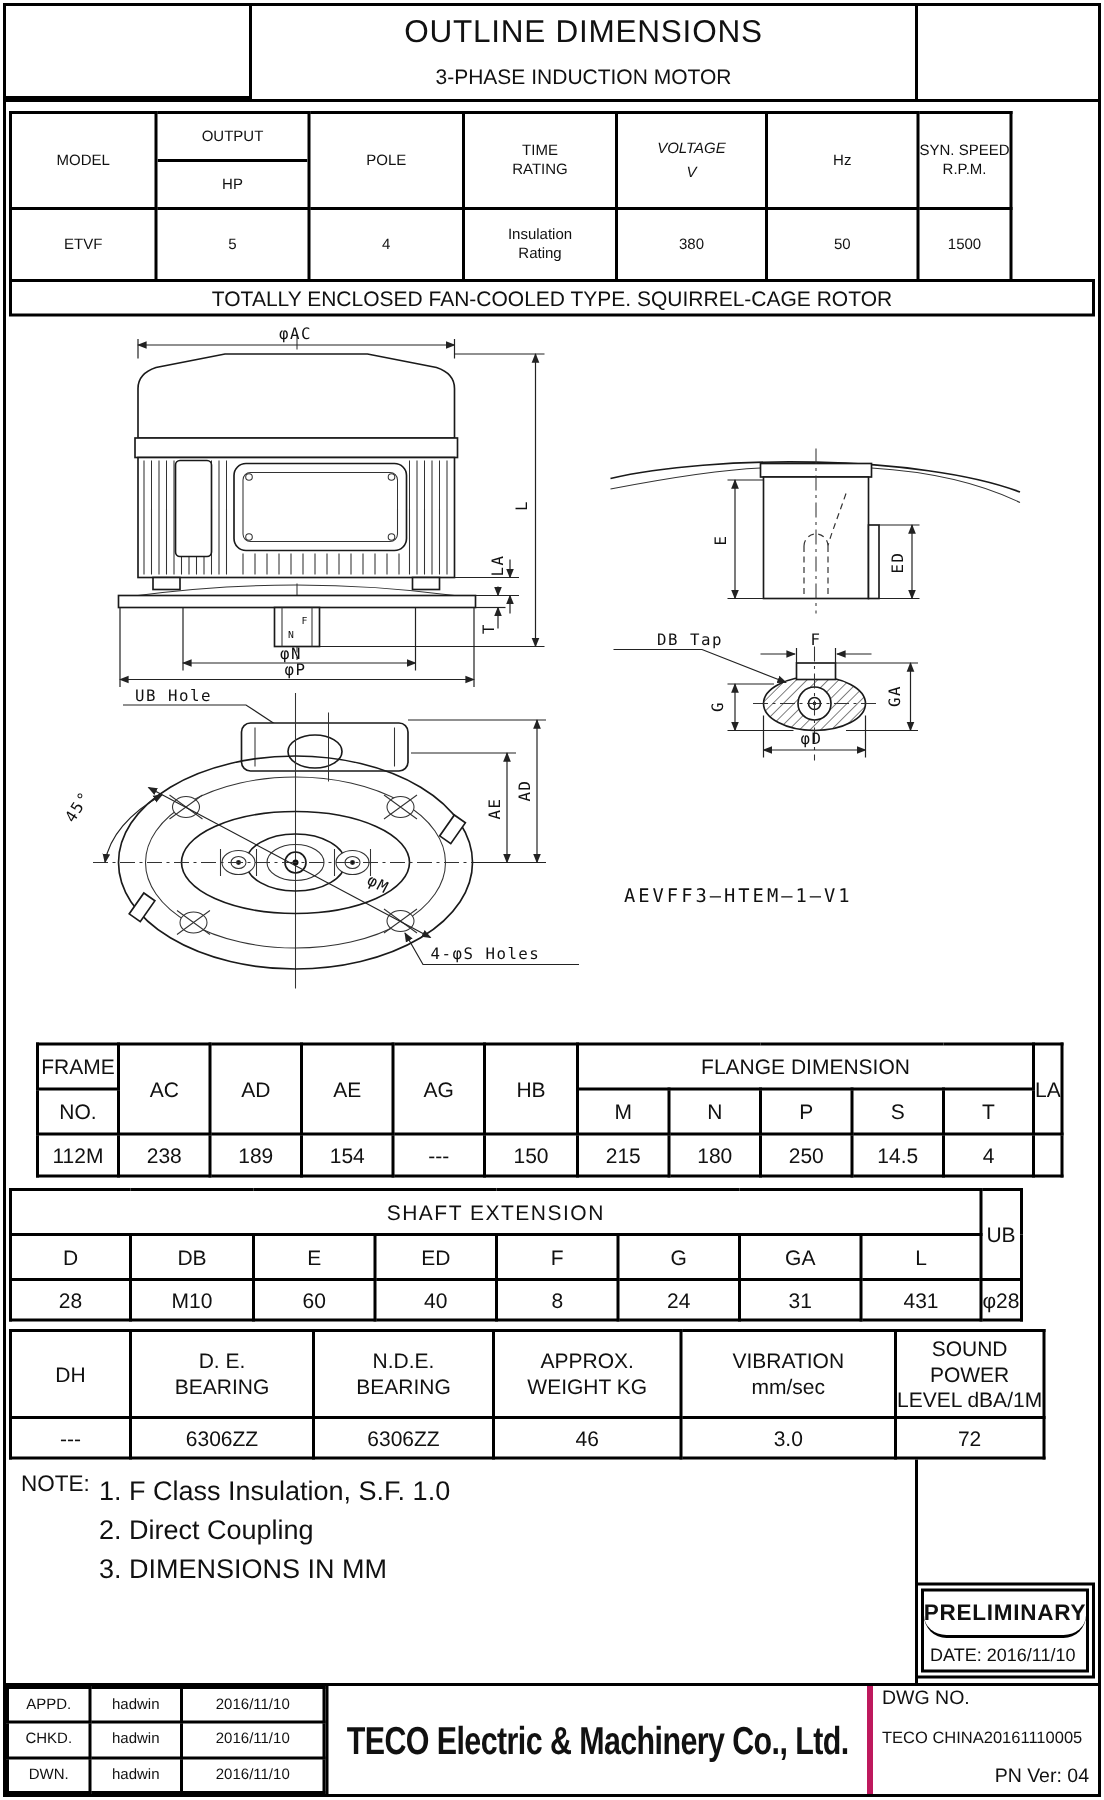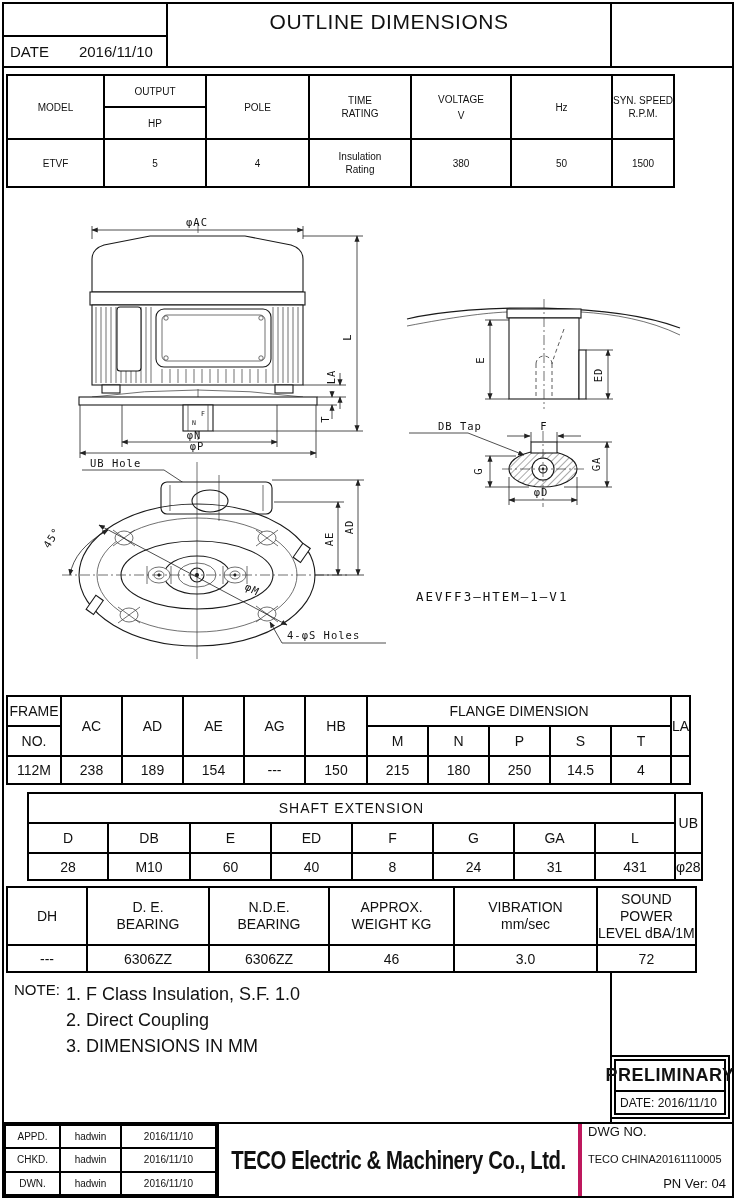--- a/index.html
+++ b/index.html
@@ -25,50 +25,50 @@
      font-size:14px;padding:0;overflow:hidden;}
 
   .spec{position:absolute;left:2px;right:2px;top:70px;width:auto;}
   .spec td{font-size:10px;}
   .spec .hrow td{height:62px;}
   .spec .vrow td{height:46px;}
   .split{display:flex;flex-direction:column;height:62px;}
   .split>div{flex:1;display:flex;align-items:center;justify-content:center;}
   .split>div+div{border-top:2px solid #000;}
   .twoLine{display:flex;flex-direction:column;justify-content:center;height:62px;gap:2px;}
-  .spread{display:flex;flex-direction:column;justify-content:space-between;height:43px;padding:8px 0;box-sizing:border-box;}
+  .spread{display:flex;flex-direction:column;justify-content:space-between;height:43px;padding:8px 0;box-sizing:border-box;font-style:italic;}
 
   .banner{position:absolute;left:2px;right:2px;top:182px;height:21px;border:2px solid #000;
           display:flex;align-items:center;justify-content:center;font-size:14px;}
 
   .drawing{position:absolute;left:0;top:205px;width:732px;height:486px;}
 
-  .frameT{position:absolute;left:2px;right:2px;top:691px;padding-left:14px;}
+  .frameT{position:absolute;left:20px;right:2px;top:691px;padding-left:14px;}
   .frameT .r1 td{height:28px;}
   .frameT .r2 td{height:28px;}
   .frameT .r3 td{height:26px;}
 
-  .shaftT{position:absolute;left:2px;right:16px;top:788px;margin-left:21px;}
+  .shaftT{position:absolute;left:2px;right:16px;top:788px;}
   .shaftT .r1 td{height:28px;}
   .shaftT .r2 td{height:28px;}
   .shaftT .r3 td{height:25px;}
 
   .bearT{position:absolute;left:2px;right:2px;top:882px;}
   .bearT .r1 td{height:56px;}
   .bearT .r2 td{height:25px;}
   .bearT .hl{display:block;line-height:17px;}
 
   .note{position:absolute;left:0;top:969px;width:606px;height:149px;border-right:2px solid #000;}
   .note-label{position:absolute;left:10px;top:8px;font-size:15px;}
   .note-items{position:absolute;left:62px;top:8px;font-size:18px;line-height:26px;}
 
   .prelim{position:absolute;left:606px;right:2px;top:1051px;height:56px;border:2px solid #000;padding:2px;}
   .prelim-in{border:2px solid #000;height:100%;box-sizing:border-box;display:flex;flex-direction:column;}
   .prelim-title{flex:1;border-bottom:2px solid #000;display:flex;align-items:center;justify-content:center;
-                font-weight:bold;font-size:18px;letter-spacing:.5px;}
+                font-weight:bold;font-size:15px;letter-spacing:.5px;border-radius:15px;}
   .prelim-date{height:21px;display:flex;align-items:center;padding-left:4px;font-size:12px;}
 
   .tblock{position:absolute;left:0;right:0;top:1118px;bottom:0;border-top:2px solid #000;display:flex;}
   .appr{width:213px;height:100%;}
   .appr table{width:100%;height:100%;}
   .appr td{font-size:10px;}
   .company{flex:1;border-left:2px solid #000;border-right:4px solid #be185d;
            display:flex;align-items:center;justify-content:center;overflow:hidden;}
   .company span{font-weight:bold;font-size:26px;white-space:nowrap;transform:scaleX(.78);letter-spacing:-.5px;}
   .dwg{width:150px;position:relative;font-size:13px;}
@@ -89,27 +89,24 @@
 </style>
 </head>
 <body>
 
 <div class="page">
  <div class="sheet">
 
   <div class="hdr">
     <div class="hdr-left">
       <div class="hdr-left-top"></div>
-      <div class="hdr-left-bot">
-        <span class="lbl">DATE</span>
-        <span class="val">2016/11/10</span>
-      </div>
     </div>
     <div class="hdr-center">
       <div class="hdr-title">OUTLINE DIMENSIONS</div>
+      <div class="hdr-sub">3-PHASE INDUCTION MOTOR</div>
     </div>
     <div class="hdr-right"></div>
   </div>
 
   <table class="spec">
     <colgroup>
           <col style="width:97px">
           <col style="width:102px">
           <col style="width:103px">
           <col style="width:102px">
@@ -157,20 +154,21 @@
           <span>Rating</span>
         </div>
       </td>
       <td>380</td>
       <td>50</td>
       <td>1500</td>
     </tr>
   </tbody>
       </table>
 
+  <div class="banner">TOTALLY ENCLOSED FAN-COOLED TYPE. SQUIRREL-CAGE ROTOR</div>
 
   <svg class="drawing" viewBox="0 0 732 486">
     <defs>
       <marker id="ar" viewBox="0 0 10 10" refX="9" refY="5" markerWidth="8" markerHeight="8" orient="auto-start-reverse">
         <path d="M0,1L10,5L0,9z" fill="#222"></path>
       </marker>
       <pattern id="hatch" width="5" height="5" patternUnits="userSpaceOnUse" patternTransform="rotate(45)">
         <line x1="0" y1="0" x2="0" y2="5" stroke="#555" stroke-width="1"></line>
       </pattern>
     </defs>

